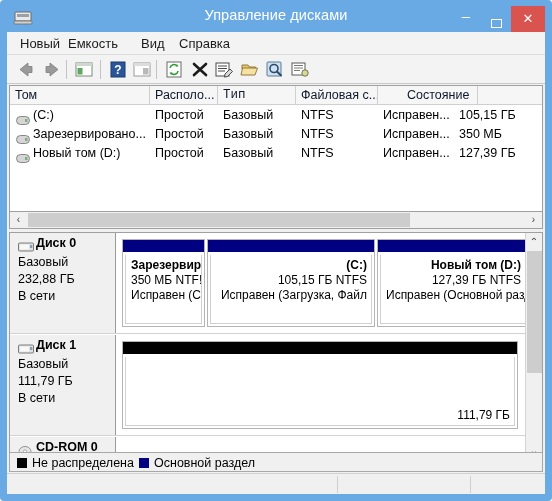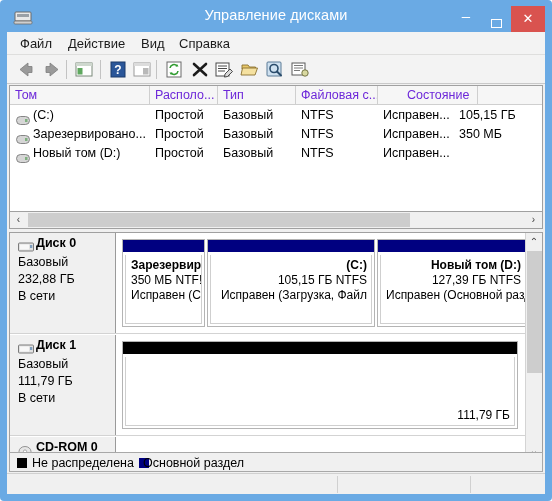--- a/index.html
+++ b/index.html
@@ -123,21 +123,21 @@
     position: absolute; left: 0; top: 0;
     width: 532px; height: 19px;
     background: #f6f6f6;
     border-bottom: 1px solid #cfcfcf;
   }
   .vh {
     position: absolute; top: 0;
     height: 18px;
     line-height: 18px;
     font-size: 12.5px;
-    color: #6d28d9;
+    color: #0f172a;
     padding-left: 5px;
     border-right: 1px solid #cfcfcf;
     background: #f6f6f6;
     overflow: hidden;
     white-space: nowrap;
     cursor: default;
   }
   .vrow {
     position: absolute;
     left: 0;
@@ -341,22 +341,22 @@
       </button>
       <button class="winbtn" id="btn-max">
         <span class="glyph"></span>
       </button>
       <button class="winbtn" id="btn-close">
         <span class="glyph">✕</span>
       </button>
     </div>
 
     <div id="menubar">
-        <div class="menu-item" style="left: 6px;">Файл</div>
-        <div class="menu-item" style="left: 54px;">Действие</div>
+        <div class="menu-item" style="left: 6px;">Новый</div>
+        <div class="menu-item" style="left: 54px;">Емкость</div>
         <div class="menu-item" style="left: 127px;">Вид</div>
         <div class="menu-item" style="left: 165px;">Справка</div>
       </div>
 
     <div id="toolbar">
       <span class="tbsep" style="left:59px"></span>
       <span class="tbsep" style="left:93px"></span>
       <span class="tbsep" style="left:149px"></span>
 
       <span class="tb" style="left:8px">
@@ -428,21 +428,21 @@
           <path d="M5 6.5 h9 M5 9 h9 M5 11.5 h6" stroke="#7a7a7a" stroke-width="1"></path>
           <circle cx="16" cy="14" r="3.2" fill="#d8d8a0" stroke="#6a6a3a" stroke-width="0.9"></circle>
         </svg>
       </span>
     </div>
 
     <div id="vol-panel">
       <div id="vol-header">
           <div class="vh" style="left: 0px; width: 140px;">Том</div>
           <div class="vh" style="left: 140px; width: 68px;">Располо...</div>
-          <div class="vh" style="left: 208px; width: 78px;">Тип</div>
+          <div class="vh" style="left: 208px; width: 78px; font-family: Liberation Mono, monospace;">Тип</div>
           <div class="vh" style="left: 286px; width: 82px;">Файловая с...</div>
           <div class="vh" style="left: 368px; width: 76px; margin-left: 24px;">Состояние</div>
         </div>
       <div id="vol-rows">
           <div class="vrow" style="top: 20px;">
             <span class="drive-ico" style="left: 6px;"><svg width="14" height="9" viewBox="0 0 14 9">
                 <rect x="0.5" y="0.5" width="13" height="8" rx="4" fill="#d6d6d6" stroke="#7a7a7a" stroke-width="0.9"></rect>
                 <rect x="9" y="3" width="2.5" height="3" fill="#7faf7f"></rect>
               </svg></span>
             <div class="vcell" style="left: 23px; width: 117px;">(C:)</div>
@@ -467,20 +467,21 @@
           <div class="vrow" style="top: 58px;">
             <span class="drive-ico" style="left: 6px;"><svg width="14" height="9" viewBox="0 0 14 9">
                 <rect x="0.5" y="0.5" width="13" height="8" rx="4" fill="#d6d6d6" stroke="#7a7a7a" stroke-width="0.9"></rect>
                 <rect x="9" y="3" width="2.5" height="3" fill="#7faf7f"></rect>
               </svg></span>
             <div class="vcell" style="left: 23px; width: 117px;">Новый том (D:)</div>
             <div class="vcell" style="left: 145px; width: 63px;">Простой</div>
             <div class="vcell" style="left: 213px; width: 73px;">Базовый</div>
             <div class="vcell" style="left: 291px; width: 77px;">NTFS</div>
             <div class="vcell" style="left: 373px; width: 71px;">Исправен...</div>
+            <div class="vcell" style="left: 449px; width: 83px;">127,39 ГБ</div>
           </div>
         </div>
     </div>
 
     <div id="hscroll">
       <span id="hs-left">‹</span>
       <span id="hs-thumb"></span>
       <span id="hs-right">›</span>
     </div>
 
@@ -564,21 +565,21 @@
         <span id="vs-up">⌃</span>
         <span id="vs-thumb"></span>
         <span id="vs-down">⌄</span>
       </div>
     </div>
 
     <div id="legend">
         <span class="lg-sw" style="left: 7px; background: rgb(0, 0, 0);"></span>
         <span class="lg-tx" style="left: 22px;">Не распределена</span>
         <span class="lg-sw" style="left: 129px; background: rgb(0, 0, 128);"></span>
-        <span class="lg-tx" style="left: 133px;">Основной раздел</span>
+        <span class="lg-tx" style="left: 144px;">Основной раздел</span>
       </div>
 
     <div id="statusbar">
       <span class="sb-div" style="left:330px"></span>
       <span class="sb-div" style="left:463px"></span>
     </div>
 
   </div>
 </div>
 

